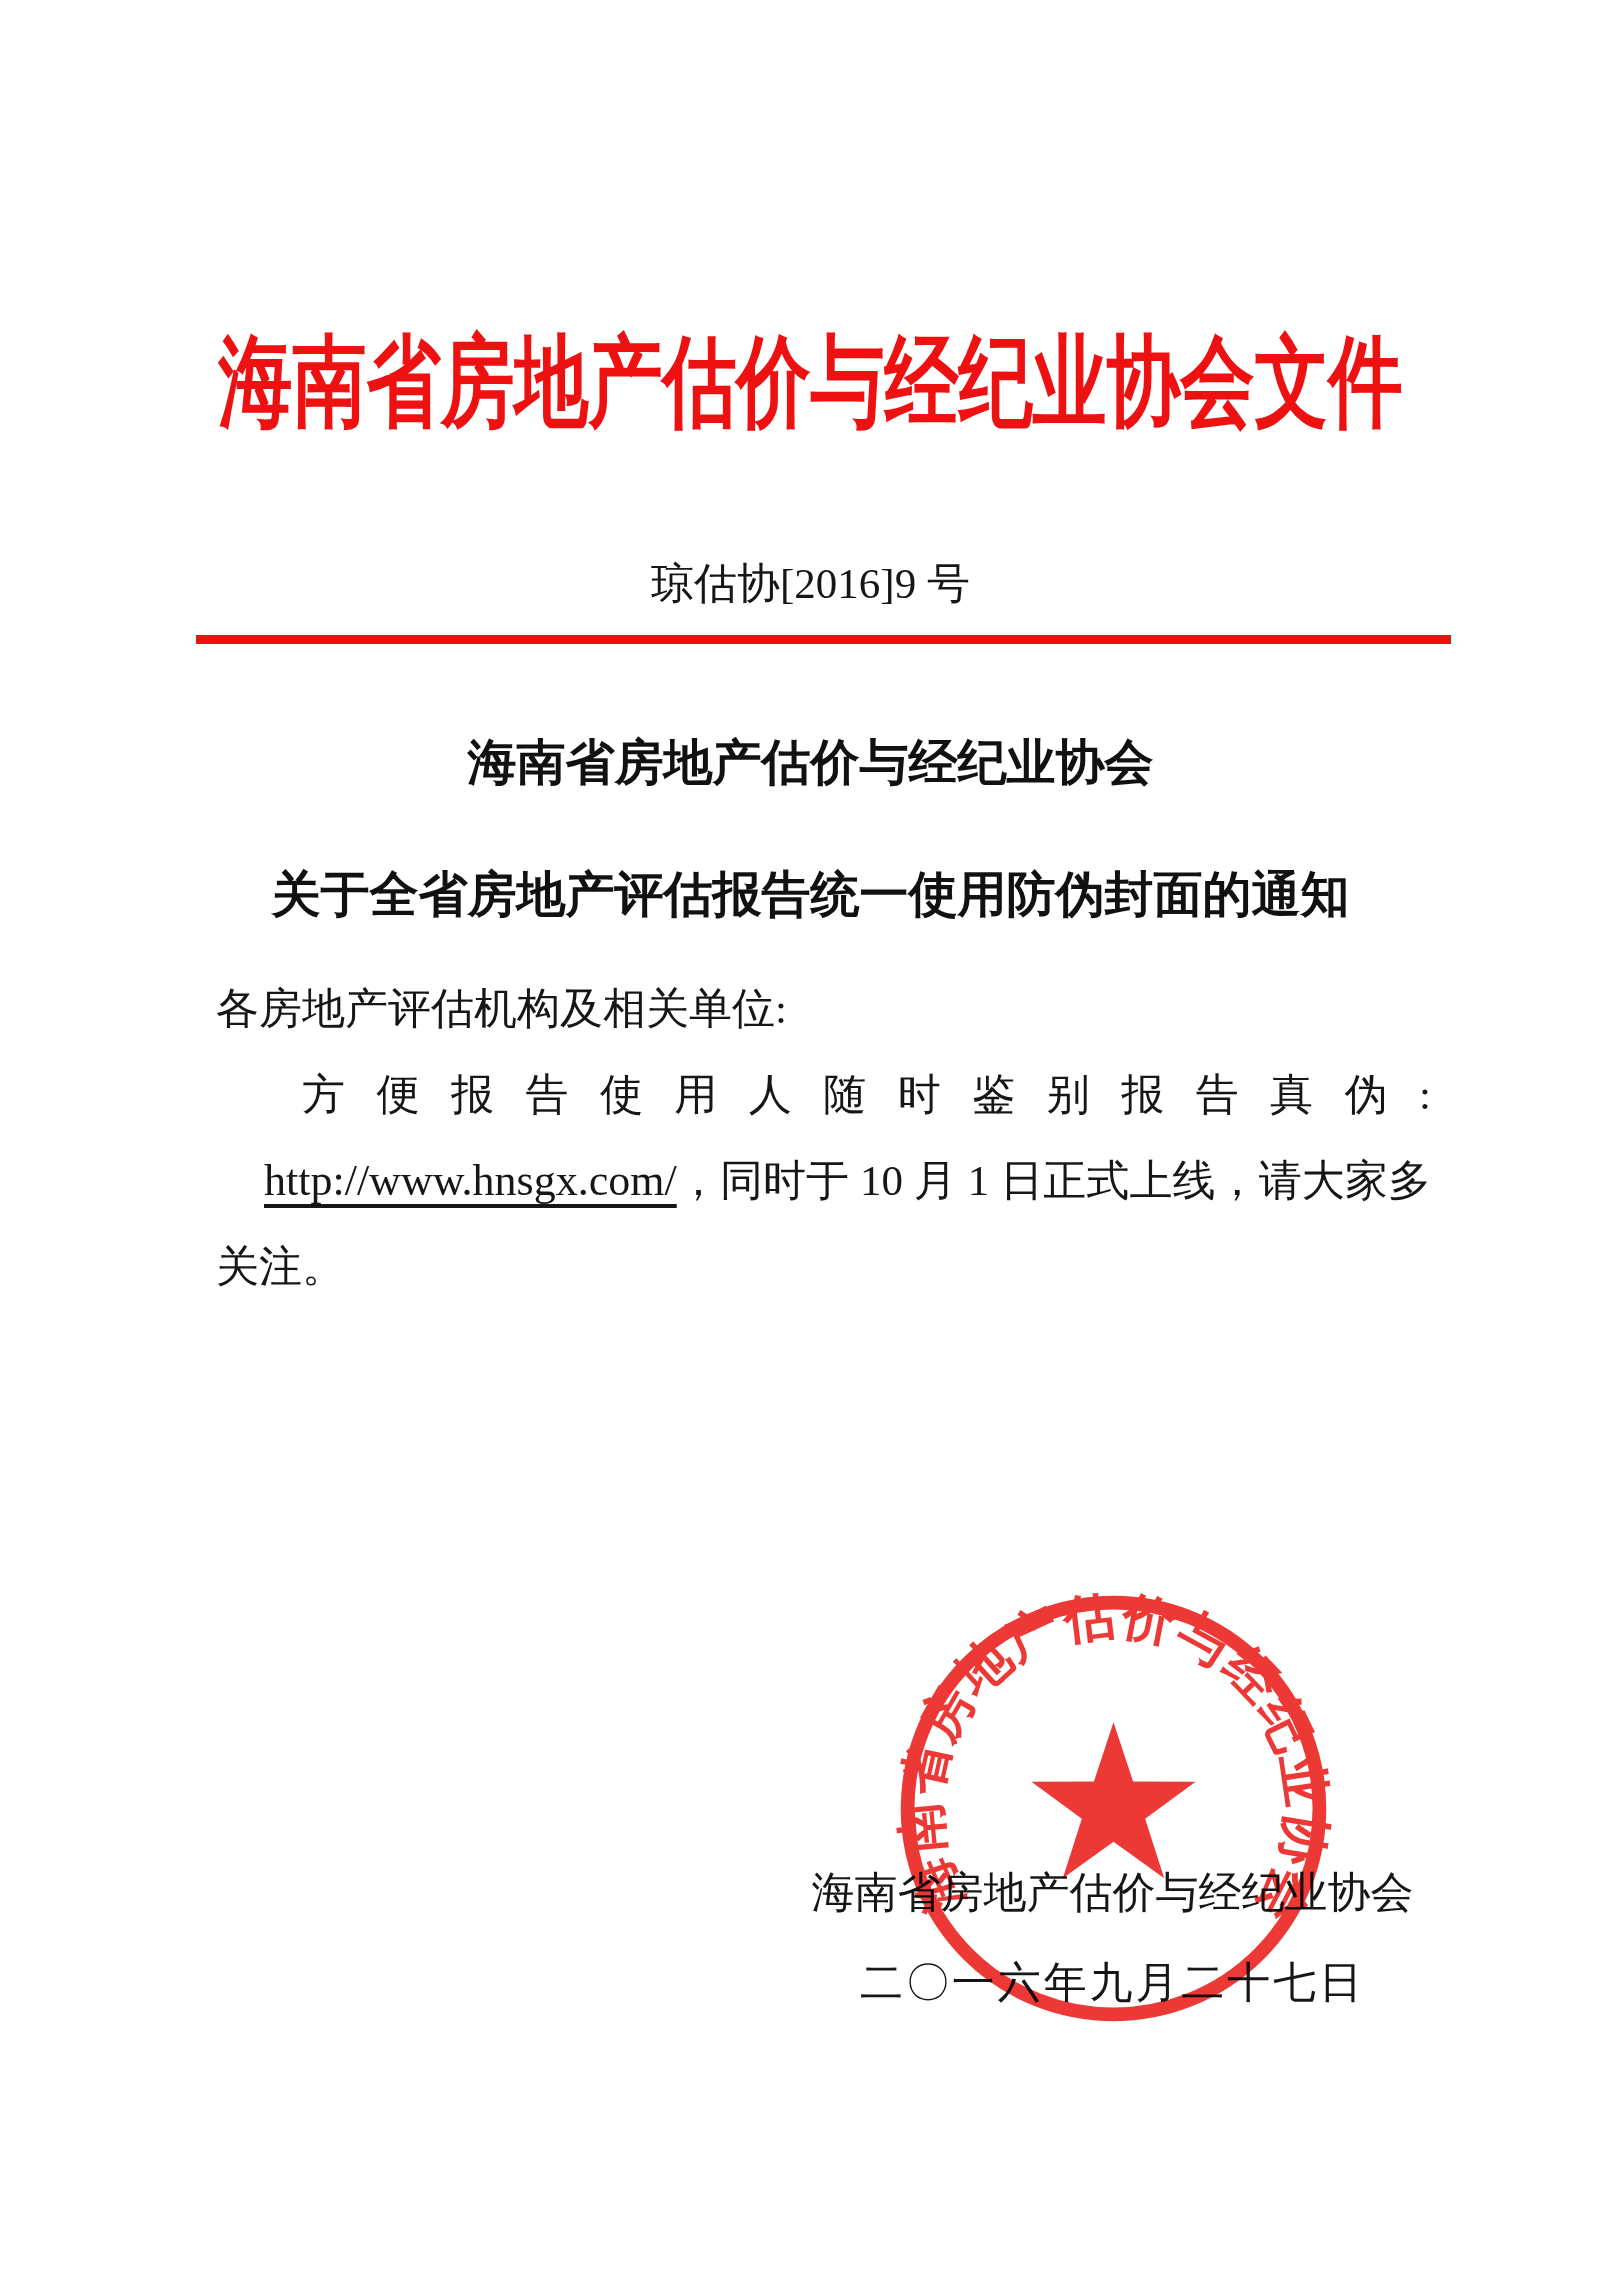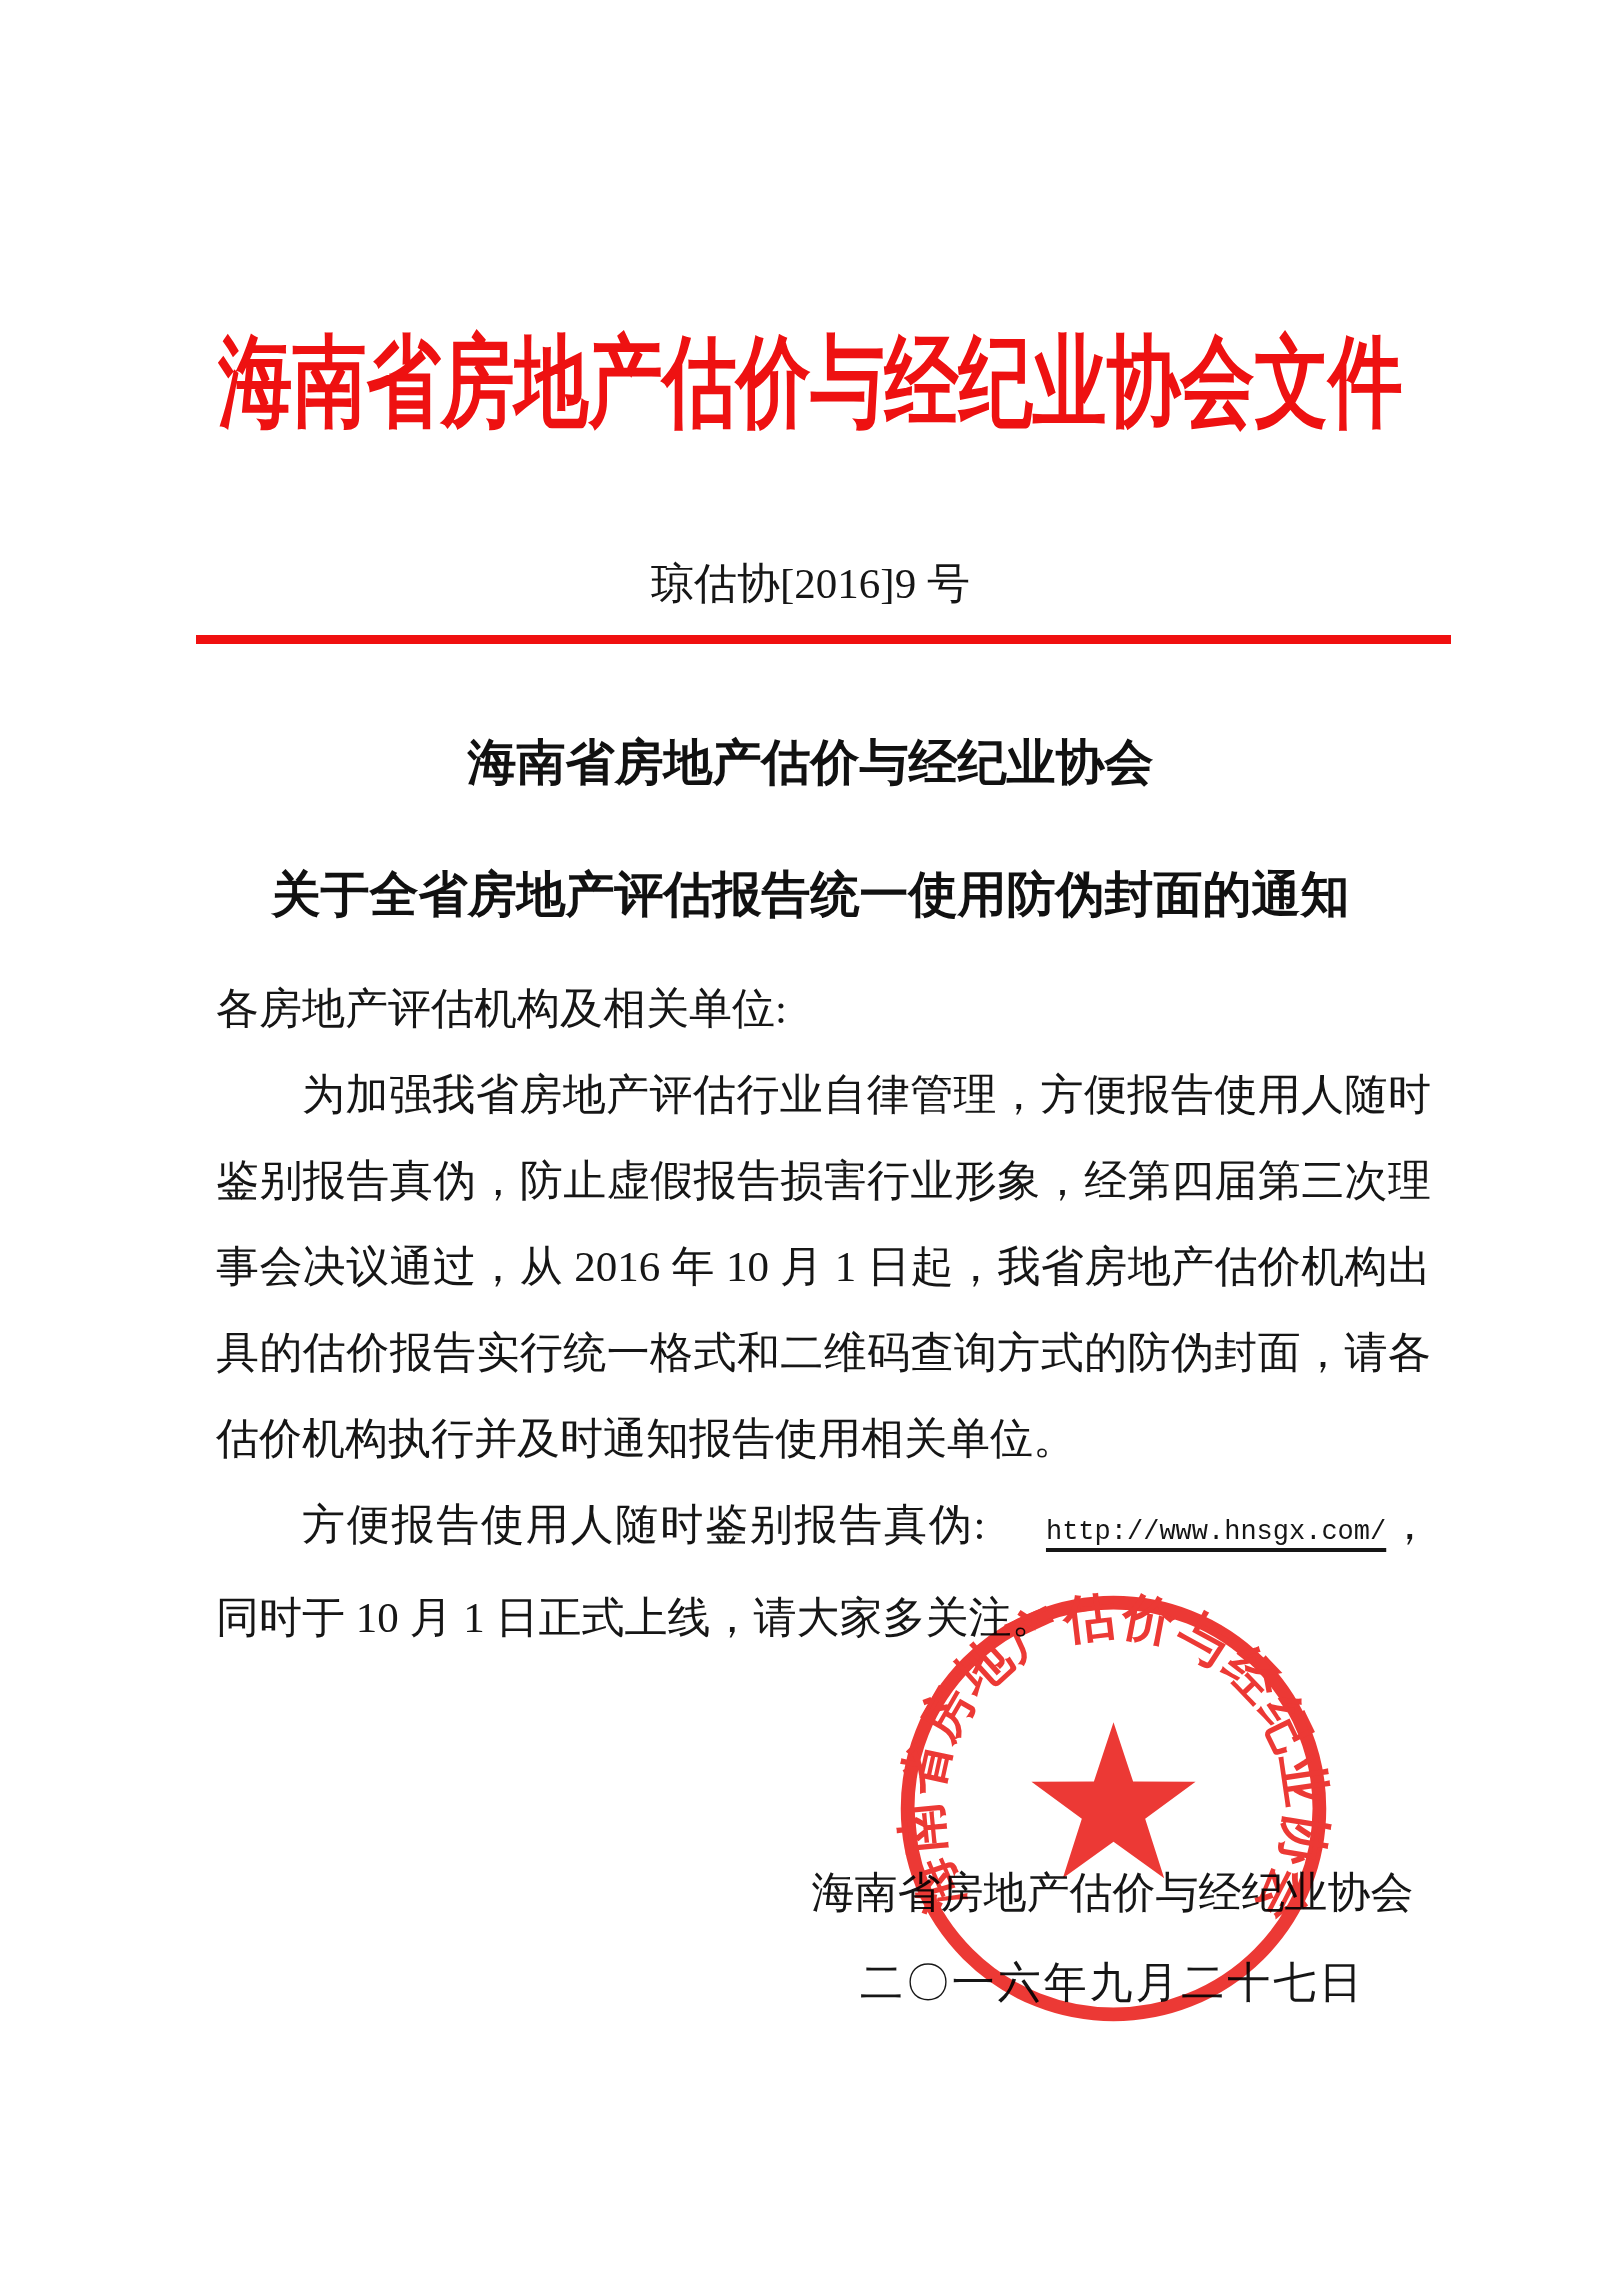--- a/index.html
+++ b/index.html
@@ -61,22 +61,22 @@
     line-height: 86px;
     text-align: justify;
     text-align-last: left;
   }
   .body-text p { margin: 0; }
   .body-text p.indent { text-indent: 2em; }
   .url {
     text-decoration: underline;
     text-decoration-thickness: 3.9px;
     text-underline-offset: 8.8px;
-    font-family: Liberation Mono, monospace;
-    font-size: 27px;
+    font-family: Liberation Serif, serif;
+    font-size: 44px;
     margin-left: 48px;
   }
   .signature {
     position: absolute;
     top: 1848px; left: 794px;
     width: 637px;
     text-align: center;
     font-size: 43px;
     line-height: 90px;
     white-space: nowrap;
@@ -108,23 +108,20 @@
 
   <div class="red-line"></div>
 
   <div class="doc-title line1">海南省房地产估价与经纪业协会</div>
 
   <div class="doc-title line2">关于全省房地产评估报告统一使用防伪封面的通知</div>
 
   <div class="body-text">
     <p>各房地产评估机构及相关单位:</p>
     <p class="indent">
-      <span>为加强我省房地产评估行业自律管理，方便报告使用人随时鉴别报告真伪，防止虚假报告损害行业形象，经第四届第三次理事会决议通过，从 2016 年 10 月 1 日起，我省房地产估价机构出具的估价报告实行统一格式和二维码查询方式的防伪封面，请各估价机构执行并及时通知报告使用相关单位。</span>
-    </p>
-    <p class="indent">
       <span>方便报告使用人随时鉴别报告真伪: </span><span class="url">http://www.hnsgx.com/</span><span>，同时于 10 月 1 日正式上线，请大家多关注。</span>
     </p>
   </div>
 
   <div class="signature">
     <div class="sig-org">海南省房地产估价与经纪业协会</div>
     <div class="sig-date">二〇一六年九月二十七日</div>
   </div>
 
   <svg class="seal" viewBox="-230 -230 460 460" xmlns="http://www.w3.org/2000/svg">

